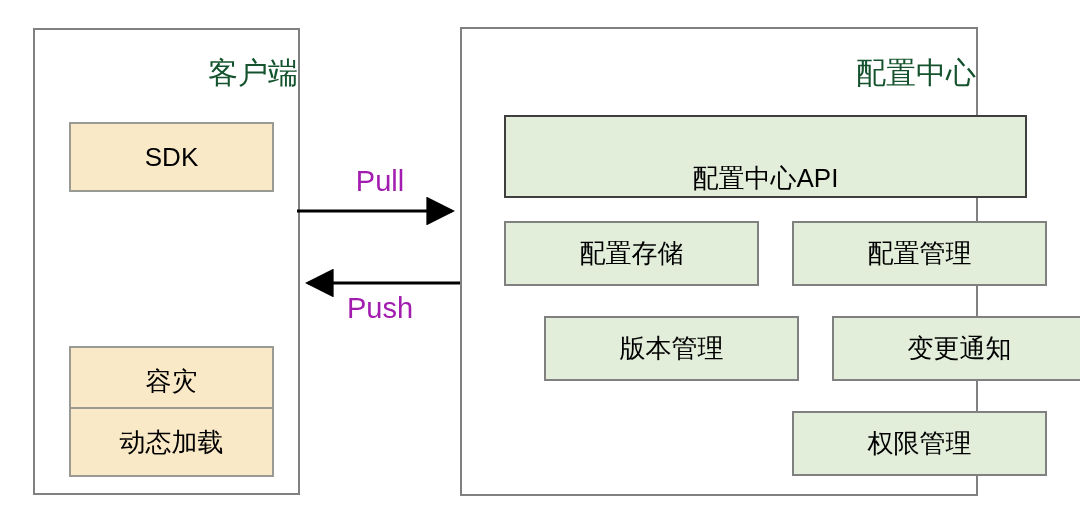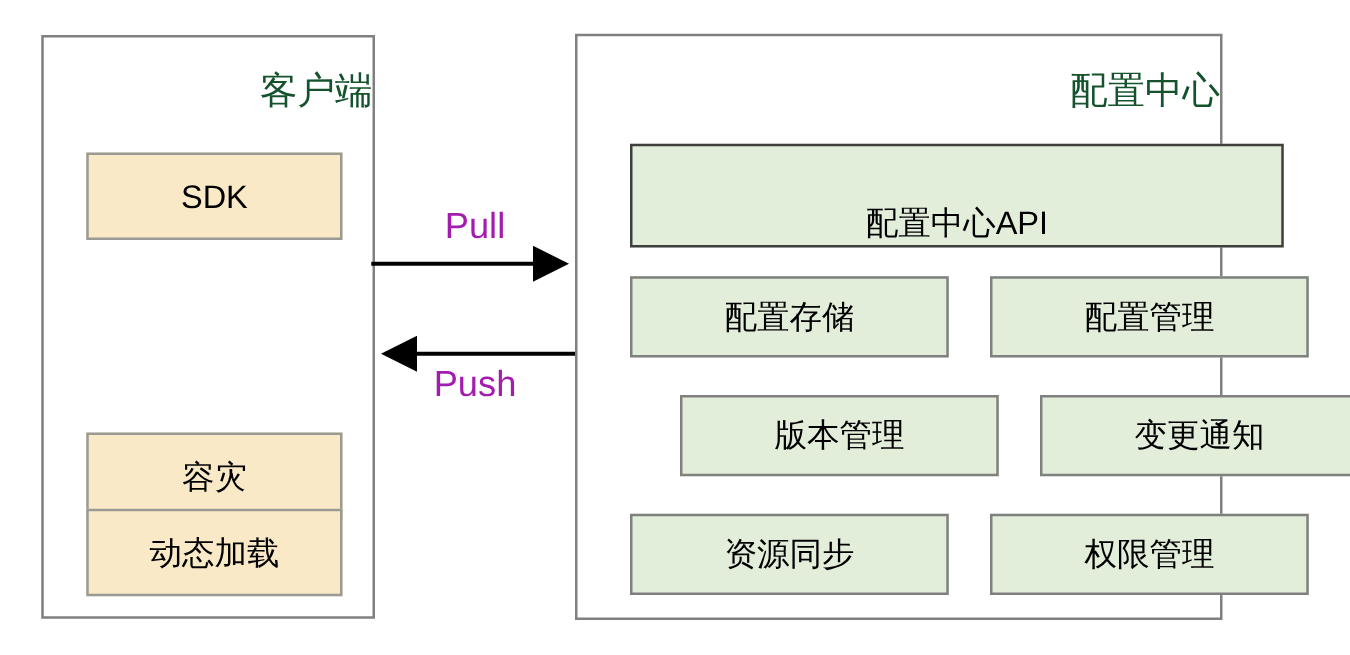--- a/index.html
+++ b/index.html
@@ -193,22 +193,19 @@
     </div>
 
     <div class="node green grid-node col-l row-1">
       <span>版本管理</span>
     </div>
 
     <div class="node green grid-node col-r row-1">
       <span>变更通知</span>
     </div>
 
-    <div class="node green grid-node col-l row-2">
-      <span>资源同步</span>
-    </div>
 
     <div class="node green grid-node col-r row-2">
       <span>权限管理</span>
     </div>
   </div>
 
 </div>
 
 </body></html>

